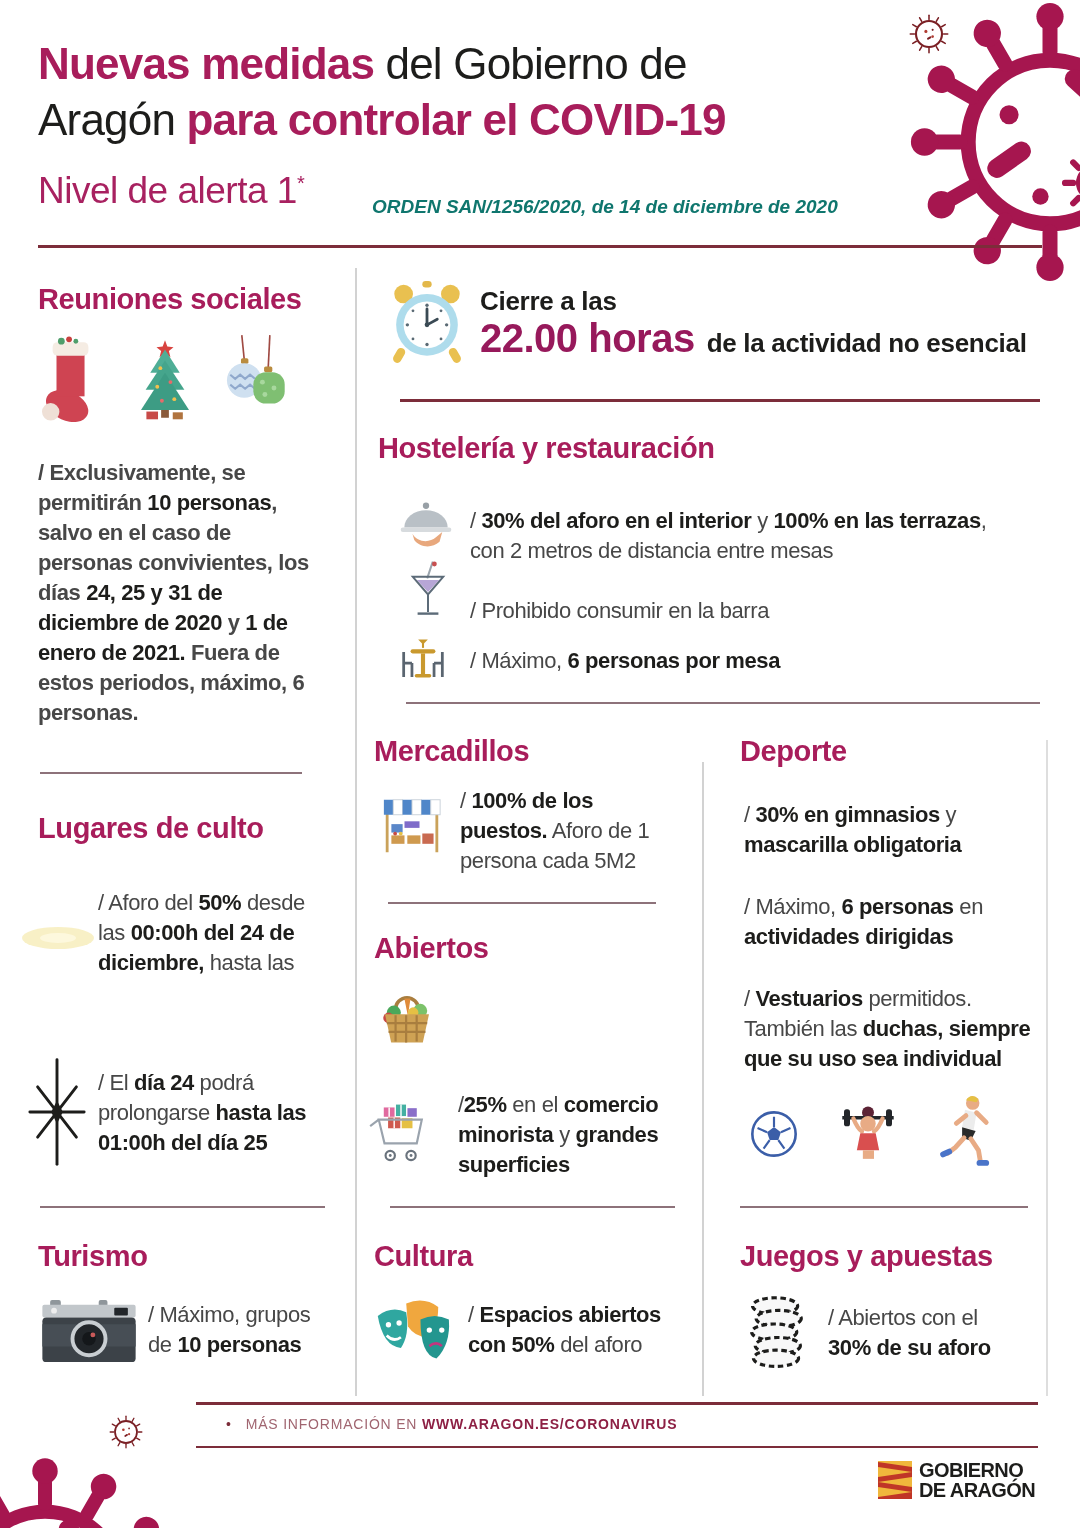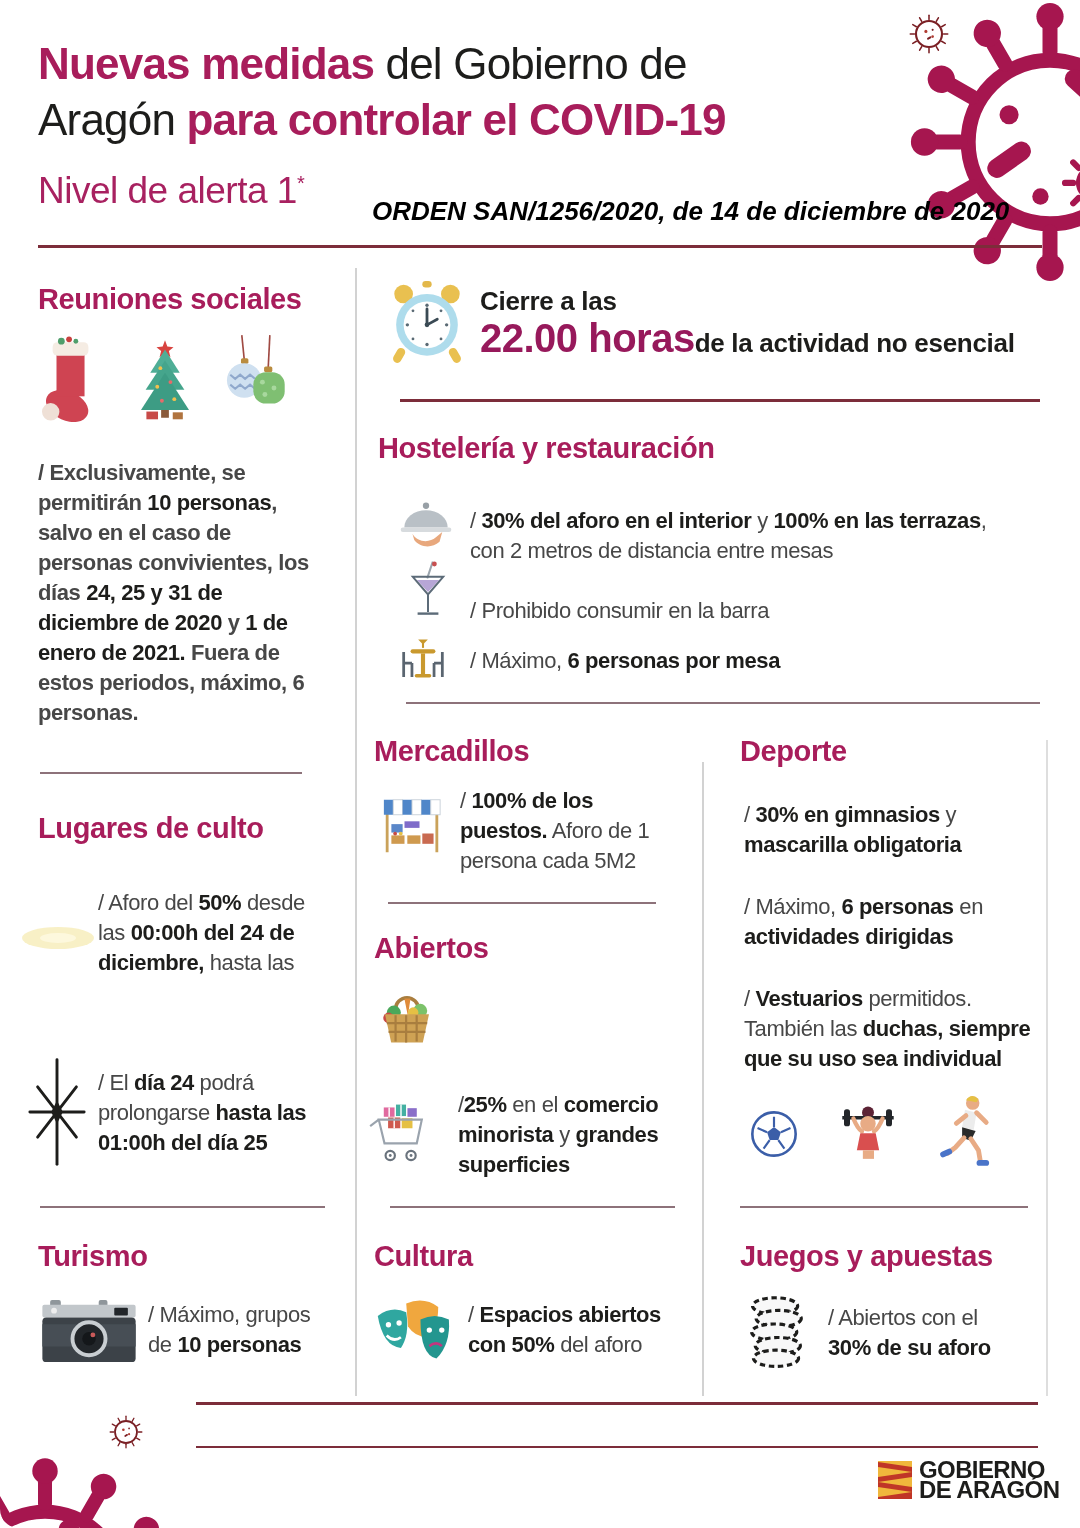--- a/index.html
+++ b/index.html
@@ -1,42 +1,42 @@
 <!DOCTYPE html>
 <html><head>
 <meta charset="utf-8">
 <style>
   * { margin:0; padding:0; box-sizing:border-box; }
   html,body { background:#ffffff; }
   .page {
     position:relative; width:1080px; height:1528px; margin:0 auto;
     background:#ffffff; overflow:hidden;
-    font-family:"Liberation Sans", sans-serif; color:#3f3f3f;border-radius:19px;
+    font-family:"Liberation Sans", sans-serif; color:#3f3f3f;
   }
   .abs { position:absolute; }
   .h2 { font-size:29px; font-weight:700; color:#a81d5b; letter-spacing:-0.4px; }
   .body { font-size:22px; line-height:30px; letter-spacing:-0.4px; white-space:pre-line; color:#474747; }
   .body b { color:#1d1d1b; }
   .hr { height:3px; background:#7c2d3a; }
   .hr2 { height:2px; background:#8d727a; }
   .vr { width:2px; background:#d2d2d2; }
   .title { font-size:44px; line-height:56px; font-weight:500; color:#1d1d1b; letter-spacing:-0.8px; }
   .title .mag { color:#a81d5b; font-weight:700; }
   .alert { font-size:37px; color:#a82160; letter-spacing:-0.5px; font-weight:400; }
   .alert sup { font-size:20px; }
-  .order { font-size:26px; font-style:italic; font-weight:700; color:#000000; }
+  .order { font-size:19px; font-style:italic; font-weight:700; color:#0f766e; }
   .cierre1 { font-size:26px; font-weight:700; color:#1d1d1b; letter-spacing:-0.3px; }
-  .cierre2 { display:flex; align-items:baseline; gap:0; white-space:nowrap; }
+  .cierre2 { display:flex; align-items:baseline; gap:12px; white-space:nowrap; }
   .cierre2 .big { font-size:40px; font-weight:700; color:#97195b; letter-spacing:-0.5px; }
   .cierre2 .suf { font-size:26px; font-weight:700; color:#1d1d1b; letter-spacing:-0.3px; }
   .foot-note { font-size:14px; letter-spacing:0.8px; color:#a06570; }
   .foot-note b { color:#8d2044; }
   .foot-note .dot { color:#7c2d3a; margin-right:14px; }
   .logo { display:flex; align-items:center; gap:7px; }
-  .logo-text { font-size:24px; line-height:20px; font-weight:700; color:#1d1d1b; letter-spacing:-0.6px; }
+  .logo-text { font-size:20px; line-height:20px; font-weight:700; color:#1d1d1b; letter-spacing:-0.6px; }
   svg { display:block; }
 </style>
 </head>
 <body>
 
 <div class="page">
 
   <svg width="0" height="0" style="position:absolute" aria-hidden="true">
     <defs>
       <symbol id="virus" viewBox="0 0 220 220">
@@ -512,20 +512,23 @@
       <ellipse cx="34" cy="26" rx="25" ry="9" fill="#f8f8f8" stroke="#1d1d1b" stroke-width="3.5" stroke-dasharray="6 4"></ellipse>
       <ellipse cx="29" cy="41" rx="25" ry="9" fill="#f8f8f8" stroke="#1d1d1b" stroke-width="3.5" stroke-dasharray="6 4"></ellipse>
       <ellipse cx="33" cy="56" rx="25" ry="9" fill="#f8f8f8" stroke="#1d1d1b" stroke-width="3.5" stroke-dasharray="6 4"></ellipse>
       <ellipse cx="31" cy="70" rx="25" ry="9" fill="#f8f8f8" stroke="#1d1d1b" stroke-width="3.5" stroke-dasharray="6 4"></ellipse>
     </svg>
   </div>
   <div class="abs body" style="left:828px; top:1303px; width:220px;">/ Abiertos con el
 <b>30% de su aforo</b></div>
 
   <div class="abs hr" style="left:196px; top:1402px; width:842px;"></div>
+  <div class="abs foot-note" style="left:226px; top:1416px;">
+    <span class="dot">•</span><span>MÁS INFORMACIÓN EN </span><b>WWW.ARAGON.ES/CORONAVIRUS</b>
+  </div>
   <div class="abs hr" style="left:196px; top:1446px; width:842px; height:2px;"></div>
 
   <div class="abs logo" style="left:878px; top:1460px;">
     <span>
       <svg width="34" height="38" viewBox="0 0 34 38">
         <rect width="34" height="38" fill="#f0b73c"></rect>
         <polygon points="0,1 34,6 34,11 0,6" fill="#c03527"></polygon>
         <polygon points="34,11 0,16 0,21 34,16" fill="#c03527"></polygon>
         <polygon points="0,21 34,26 34,31 0,26" fill="#c03527"></polygon>
         <polygon points="34,31 0,36 0,38 34,38" fill="#c03527"></polygon>

